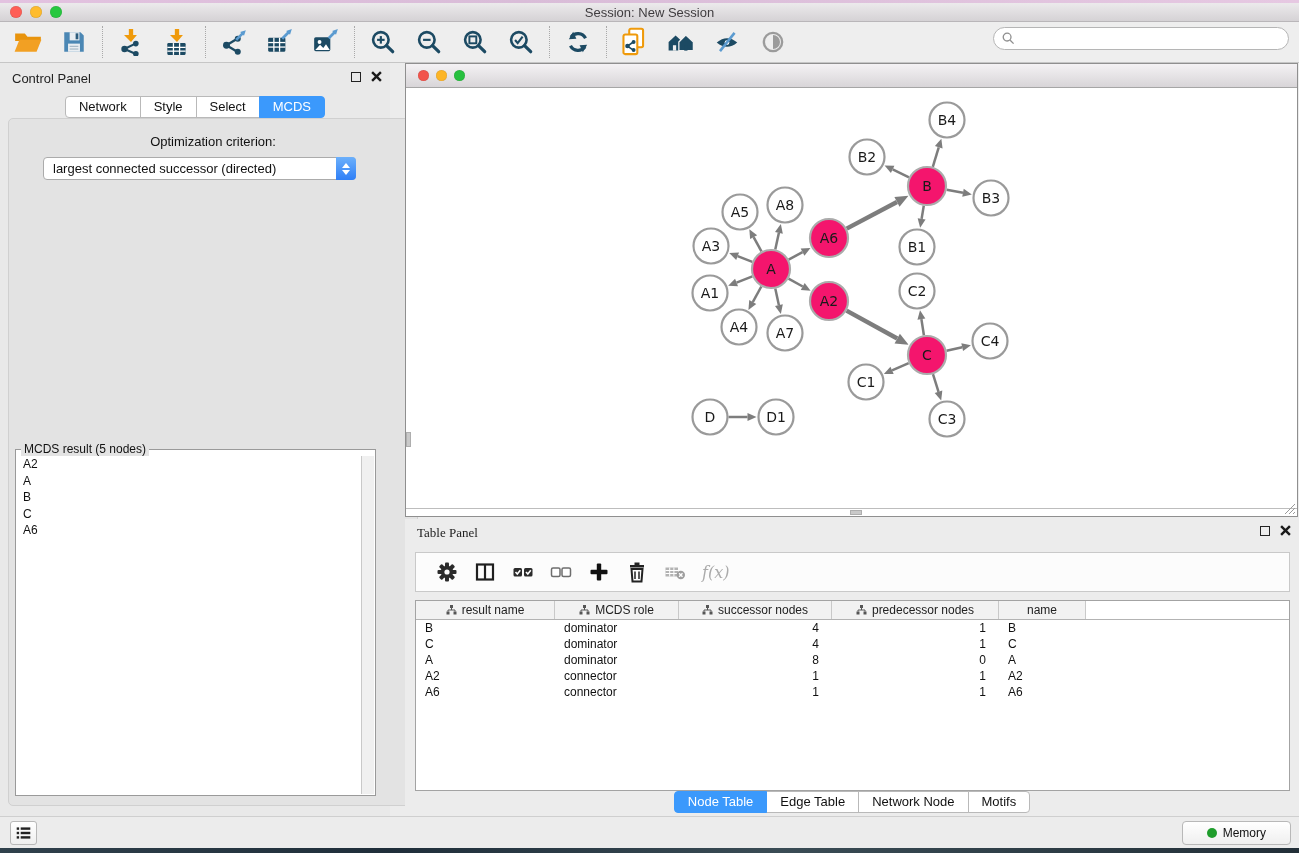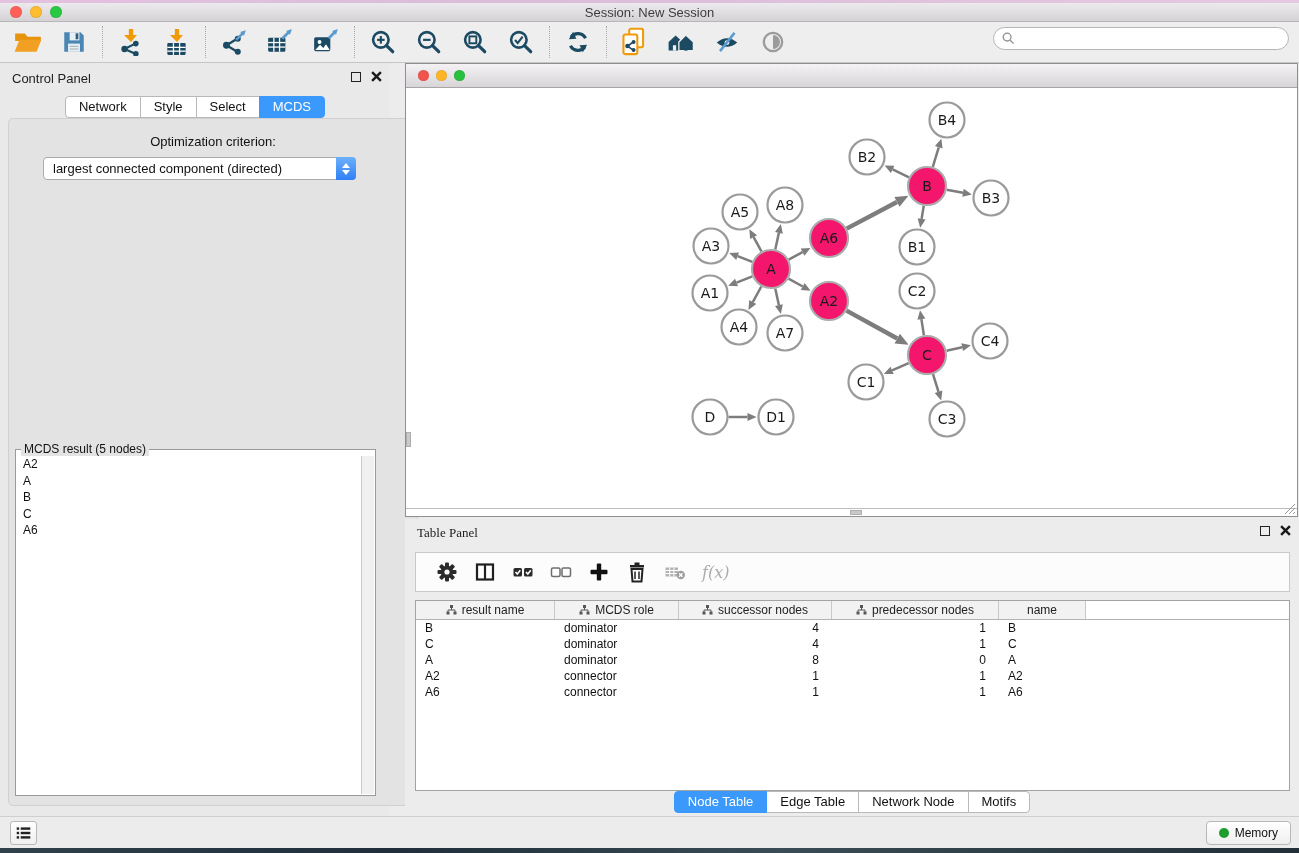--- a/index.html
+++ b/index.html
@@ -95,21 +95,21 @@
   .dt-row { display:grid; grid-template-columns:139px 124px 153px 167px 87px 1fr; height:16px; }
   .dt-cell { font-size:12px; color:#111; line-height:16px; padding-left:9px; white-space:nowrap; overflow:hidden; }
   .dt-cell.num { text-align:right; padding-right:13px; padding-left:0; }
   .tp-tabs { position:absolute; left:0; top:272px; width:100%; display:flex; justify-content:center; }
 
   
   .statusbar { position:absolute; left:0; top:816px; width:1299px; height:32px; background:#ececec; border-top:1px solid #cfcfcf; }
   .sb-listbtn { position:absolute; left:10px; top:4px; width:27px; height:24px;
     background:linear-gradient(#fff,#efefef); border:1px solid #b8b8b8; border-radius:3px;
     display:flex; align-items:center; justify-content:center; }
-  .sb-memory { position:absolute; right:8px; top:4px; height:24px; padding:0 12px;
+  .sb-memory { position:absolute; right:8px; top:4px; height:24px; padding:0 24px;
     background:linear-gradient(#fff,#efefef); border:1px solid #b8b8b8; border-radius:4px;
     display:flex; align-items:center; gap:6px; font-size:12px; color:#111; }
   .mem-dot { width:10px; height:10px; border-radius:50%; background:#1f9d2c; }
 </style>
 </head>
 <body>
 
 <div class="desktop-strip-top"></div>
 
 <div class="titlebar">
@@ -296,21 +296,21 @@
   </div>
   <div class="tabs-row">
     <span class="tab">Network</span>
     <span class="tab">Style</span>
     <span class="tab">Select</span>
     <span class="tab active">MCDS</span>
   </div>
   <div class="cp-inner">
     <div class="opt-label">Optimization criterion:</div>
     <div class="criterion-select">
-      <span class="criterion-text">largest connected component (directed)</span>
+      <span class="criterion-text">largest connected successor (directed)</span>
       <span class="stepper">
         <span class="tri-up"></span>
           <span class="tri-down"></span>
       </span>
     </div>
     <div class="result-fieldset">
       <span class="result-legend">MCDS result (5 nodes)</span>
       <div class="result-list" id="result-list">
           <div class="result-item">A2</div>
           <div class="result-item">A</div>

